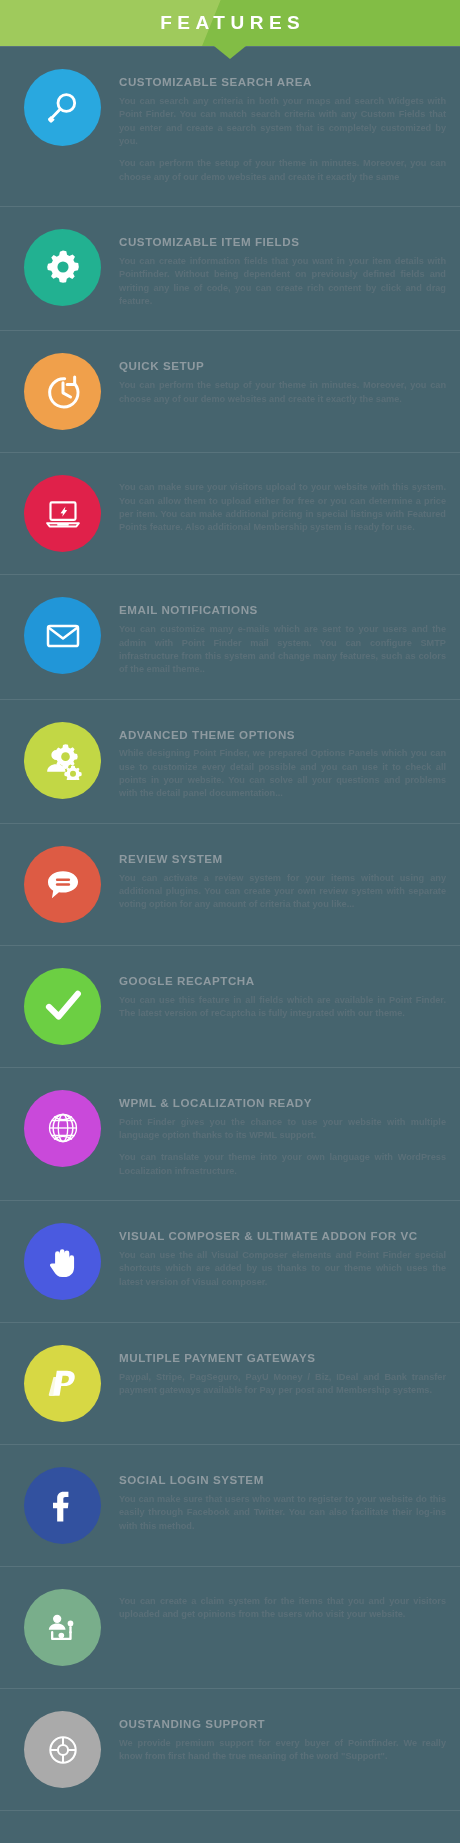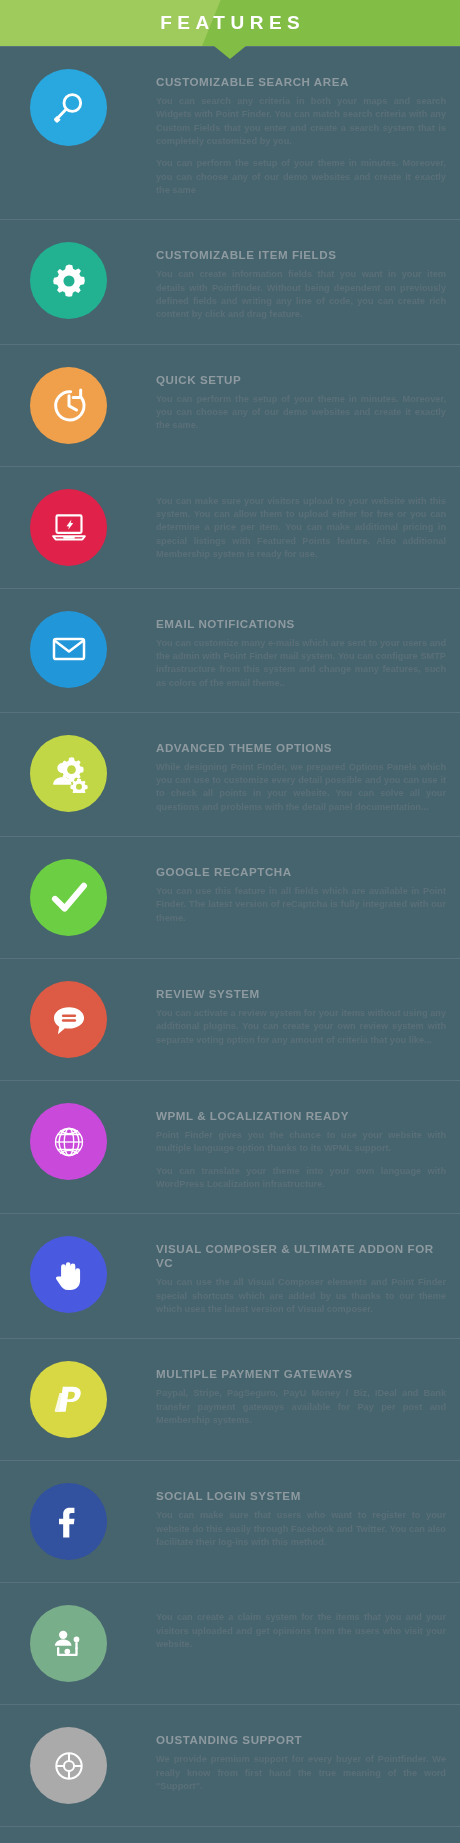--- a/index.html
+++ b/index.html
@@ -56,24 +56,23 @@
 
   
   .features {
     padding: 0 0 0 0;
   }
 
   .feature {
     position: relative;
     display: flex;
     align-items: flex-start;
-    padding: 22px 14px 22px 30px;
+    padding: 22px 14px 22px 24px;
     min-height: 103px;
     border-bottom: 1px solid rgba(255,255,255,0.10);
-    gap: 31px;
   }
   .feature:first-child { border-top: 1px solid rgba(255,255,255,0.10); }
 
   .icon-wrap {
     flex: 0 0 77px;
     width: 77px;
     height: 77px;
     border-radius: 50%;
     display: flex;
     align-items: center;
@@ -217,44 +216,44 @@
           </svg>
         </div>
         <div class="feature-body">
           <div class="feature-title">ADVANCED THEME OPTIONS</div>
           <div class="feature-desc">
             <p>While designing Point Finder, we prepared Options Panels which you can use to customize every detail possible and you can use it to check all points in your website. You can solve all your questions and problems with the detail panel documentation...</p>
           </div>
         </div>
       </div>
       <div class="feature">
+        <div class="icon-wrap" style="background: rgb(221, 91, 68);">
+          <svg width="38" height="38" viewBox="0 0 48 48">
+            <path fill="#fff" d="M24 8c10.5 0 19 6 19 13.4 0 7.4-8.5 13.4-19 13.4-1.8 0-3.5-.2-5.1-.5L10 42l1.6-9.4C7.4 30 5 26 5 21.4 5 14 13.5 8 24 8z"></path>
+            <rect x="15" y="17" width="18" height="3.2" rx="1.6" fill="#dd5b44"></rect>
+            <rect x="15" y="23" width="18" height="3.2" rx="1.6" fill="#dd5b44"></rect>
+          </svg>
+        </div>
+        <div class="feature-body">
+          <div class="feature-title">REVIEW SYSTEM</div>
+          <div class="feature-desc">
+            <p>You can activate a review system for your items without using any additional plugins. You can create your own review system with separate voting option for any amount of criteria that you like...</p>
+          </div>
+        </div>
+      </div>
+      <div class="feature">
         <div class="icon-wrap" style="background: rgb(108, 207, 67);">
           <svg width="42" height="42" viewBox="0 0 48 48">
             <polyline points="8,25 19,36 41,10" fill="none" stroke="#fff" stroke-width="7" stroke-linecap="round" stroke-linejoin="round"></polyline>
           </svg>
         </div>
         <div class="feature-body">
           <div class="feature-title">GOOGLE RECAPTCHA</div>
           <div class="feature-desc">
             <p>You can use this feature in all fields which are available in Point Finder. The latest version of reCaptcha is fully integrated with our theme.</p>
-          </div>
-        </div>
-      </div>
-      <div class="feature">
-        <div class="icon-wrap" style="background: rgb(221, 91, 68);">
-          <svg width="38" height="38" viewBox="0 0 48 48">
-            <path fill="#fff" d="M24 8c10.5 0 19 6 19 13.4 0 7.4-8.5 13.4-19 13.4-1.8 0-3.5-.2-5.1-.5L10 42l1.6-9.4C7.4 30 5 26 5 21.4 5 14 13.5 8 24 8z"></path>
-            <rect x="15" y="17" width="18" height="3.2" rx="1.6" fill="#dd5b44"></rect>
-            <rect x="15" y="23" width="18" height="3.2" rx="1.6" fill="#dd5b44"></rect>
-          </svg>
-        </div>
-        <div class="feature-body">
-          <div class="feature-title">REVIEW SYSTEM</div>
-          <div class="feature-desc">
-            <p>You can activate a review system for your items without using any additional plugins. You can create your own review system with separate voting option for any amount of criteria that you like...</p>
           </div>
         </div>
       </div>
       <div class="feature">
         <div class="icon-wrap" style="background: rgb(201, 73, 218);">
           <svg width="38" height="38" viewBox="0 0 48 48">
             <g fill="none" stroke="#fff" stroke-width="1.7">
               <circle cx="24" cy="24" r="17"></circle>
               <ellipse cx="24" cy="24" rx="6" ry="17"></ellipse>
               <ellipse cx="24" cy="24" rx="12.5" ry="17"></ellipse>

